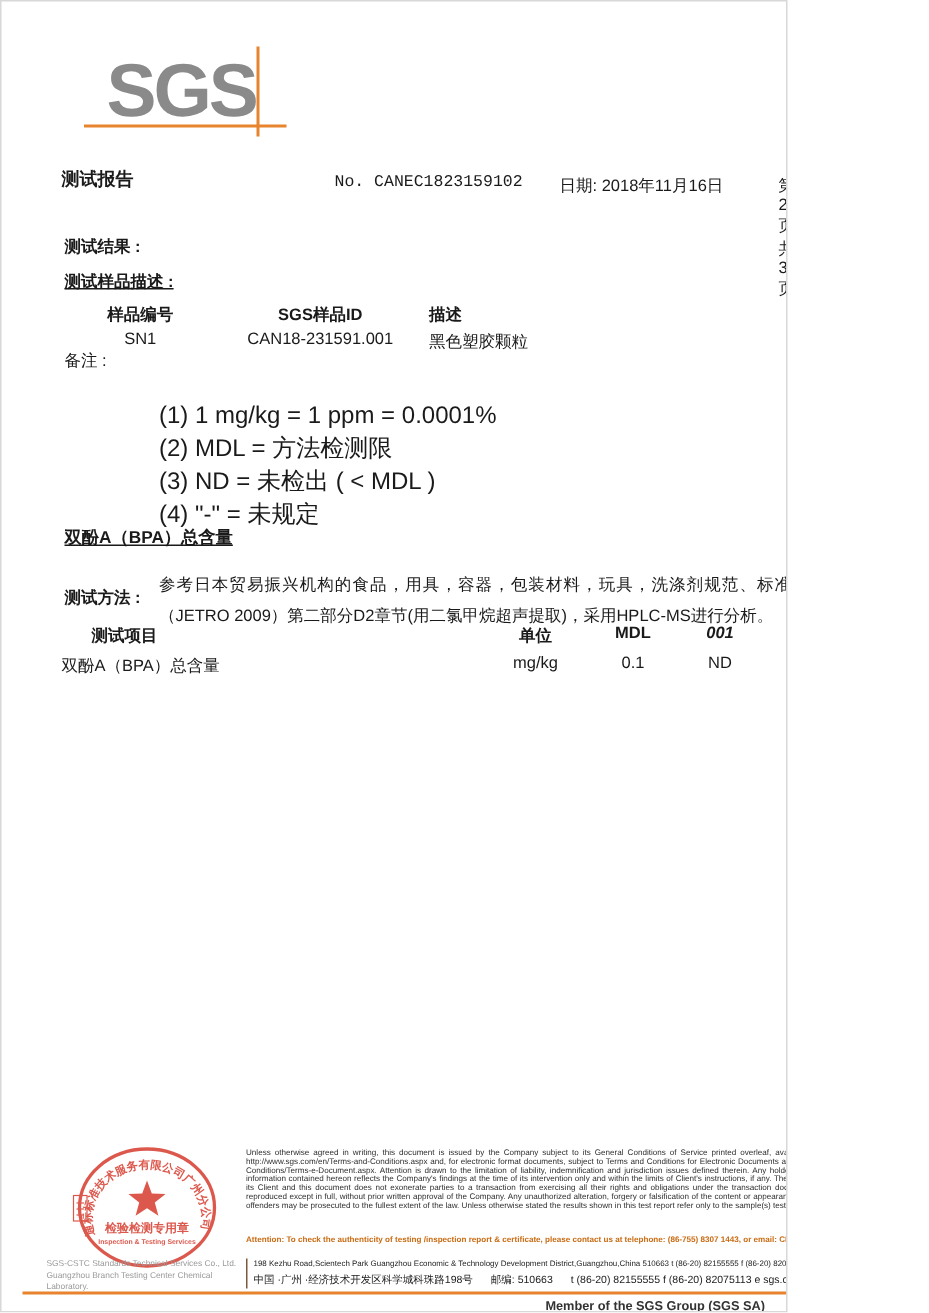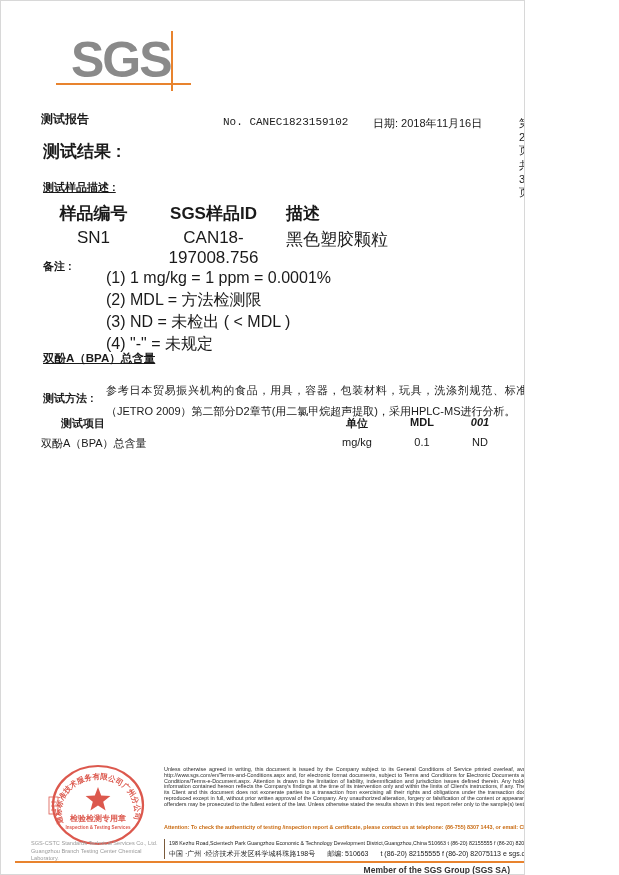--- a/index.html
+++ b/index.html
@@ -13,31 +13,31 @@
                color:#8a8a8a; letter-spacing:-2px; line-height:1; }
   .logo-vline { position:absolute; left:170px; top:30px; width:2px; height:60px; background:#e8832e; }
   .logo-hline { position:absolute; left:55px; top:82px; width:135px; height:2px; background:#e8832e; }
 
   
   .report-title { position:absolute; left:40px; top:110px; font-size:12px; font-weight:bold; }
   .report-no    { position:absolute; left:222px; top:115px; font-size:11px;font-family:Liberation Mono, monospace; }
   .report-date  { position:absolute; left:372px; top:115px; font-size:11px; }
   .report-pages { position:absolute; left:518px; top:115px; font-size:11px; }
 
-  .results-label { position:absolute; left:42px; top:139px; font-size:17px; font-weight:600; }
+  .results-label { position:absolute; left:42px; top:156px; font-size:11px; font-weight:600; }
   .sample-desc-heading { position:absolute; left:42px; top:179px; font-size:11px; font-weight:bold;
                          text-decoration:underline; }
 
   
   .sample-table { position:absolute; left:45px; top:201px; display:grid;
-                  grid-template-columns:95px 145px 220px; row-gap:3px; font-size:17px; }
+                  grid-template-columns:95px 145px 220px; row-gap:3px; font-size:11px; }
   .sample-table .c1,.sample-table .c2 { text-align:center; }
   .sample-table .hd { font-weight:bold; }
 
-  .notes-label { position:absolute; left:42px; top:258px; font-size:11px; font-weight:700; }
+  .notes-label { position:absolute; left:42px; top:232px; font-size:11px; font-weight:400; }
   .notes { position:absolute; left:105px; top:266px; font-size:16px; line-height:22px; list-style:none; }
 
   .bpa-heading { position:absolute; left:42px; top:350px; font-size:11.5px; font-weight:bold;
                  text-decoration:underline; }
 
   .method-label { position:absolute; left:42px; top:390px; font-size:11px; font-weight:600; }
   .method-text  { position:absolute; left:105px; top:379px; width:480px; font-size:11px;
                   line-height:21px; text-align:justify; }
 
   
@@ -82,21 +82,21 @@
   <div class="report-pages">第2页,共3页</div>
 
   <div class="results-label">测试结果 :</div>
   <div class="sample-desc-heading">测试样品描述 :</div>
 
   <div class="sample-table">
     <div class="c1 hd">样品编号</div>
     <div class="c2 hd">SGS样品ID</div>
     <div class="c3 hd">描述</div>
     <div class="c1">SN1</div>
-    <div class="c2">CAN18-197008.756</div>
+    <div class="c2">CAN18-231591.001</div>
     <div class="c3">黑色塑胶颗粒</div>
   </div>
 
   <div class="notes-label">备注 :</div>
   <ul class="notes">
     <li>(1) 1 mg/kg = 1 ppm = 0.0001%</li>
     <li>(2) MDL = 方法检测限</li>
     <li>(3) ND = 未检出 ( &lt; MDL )</li>
     <li>(4) "-" = 未规定</li>
   </ul>

